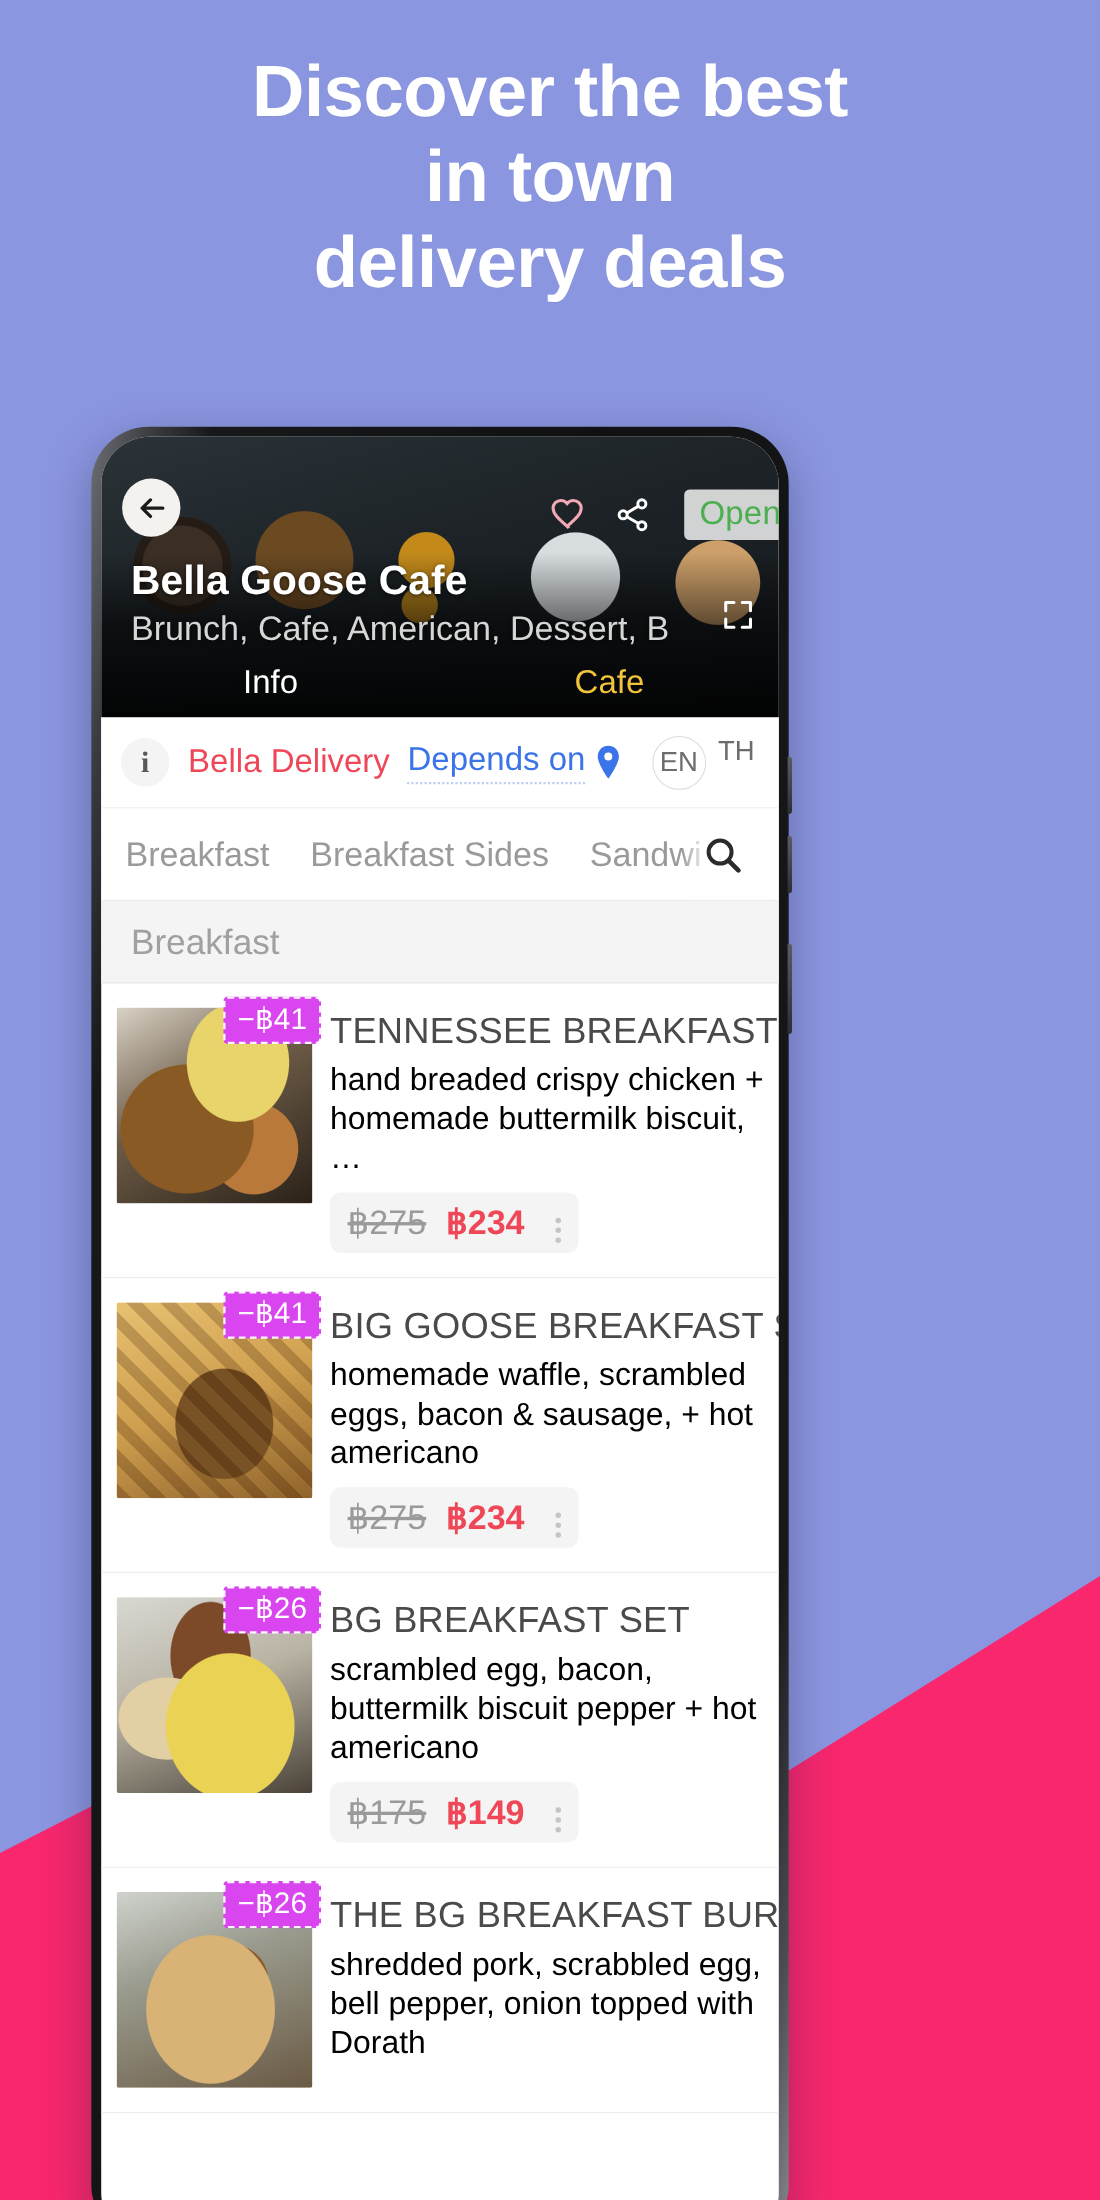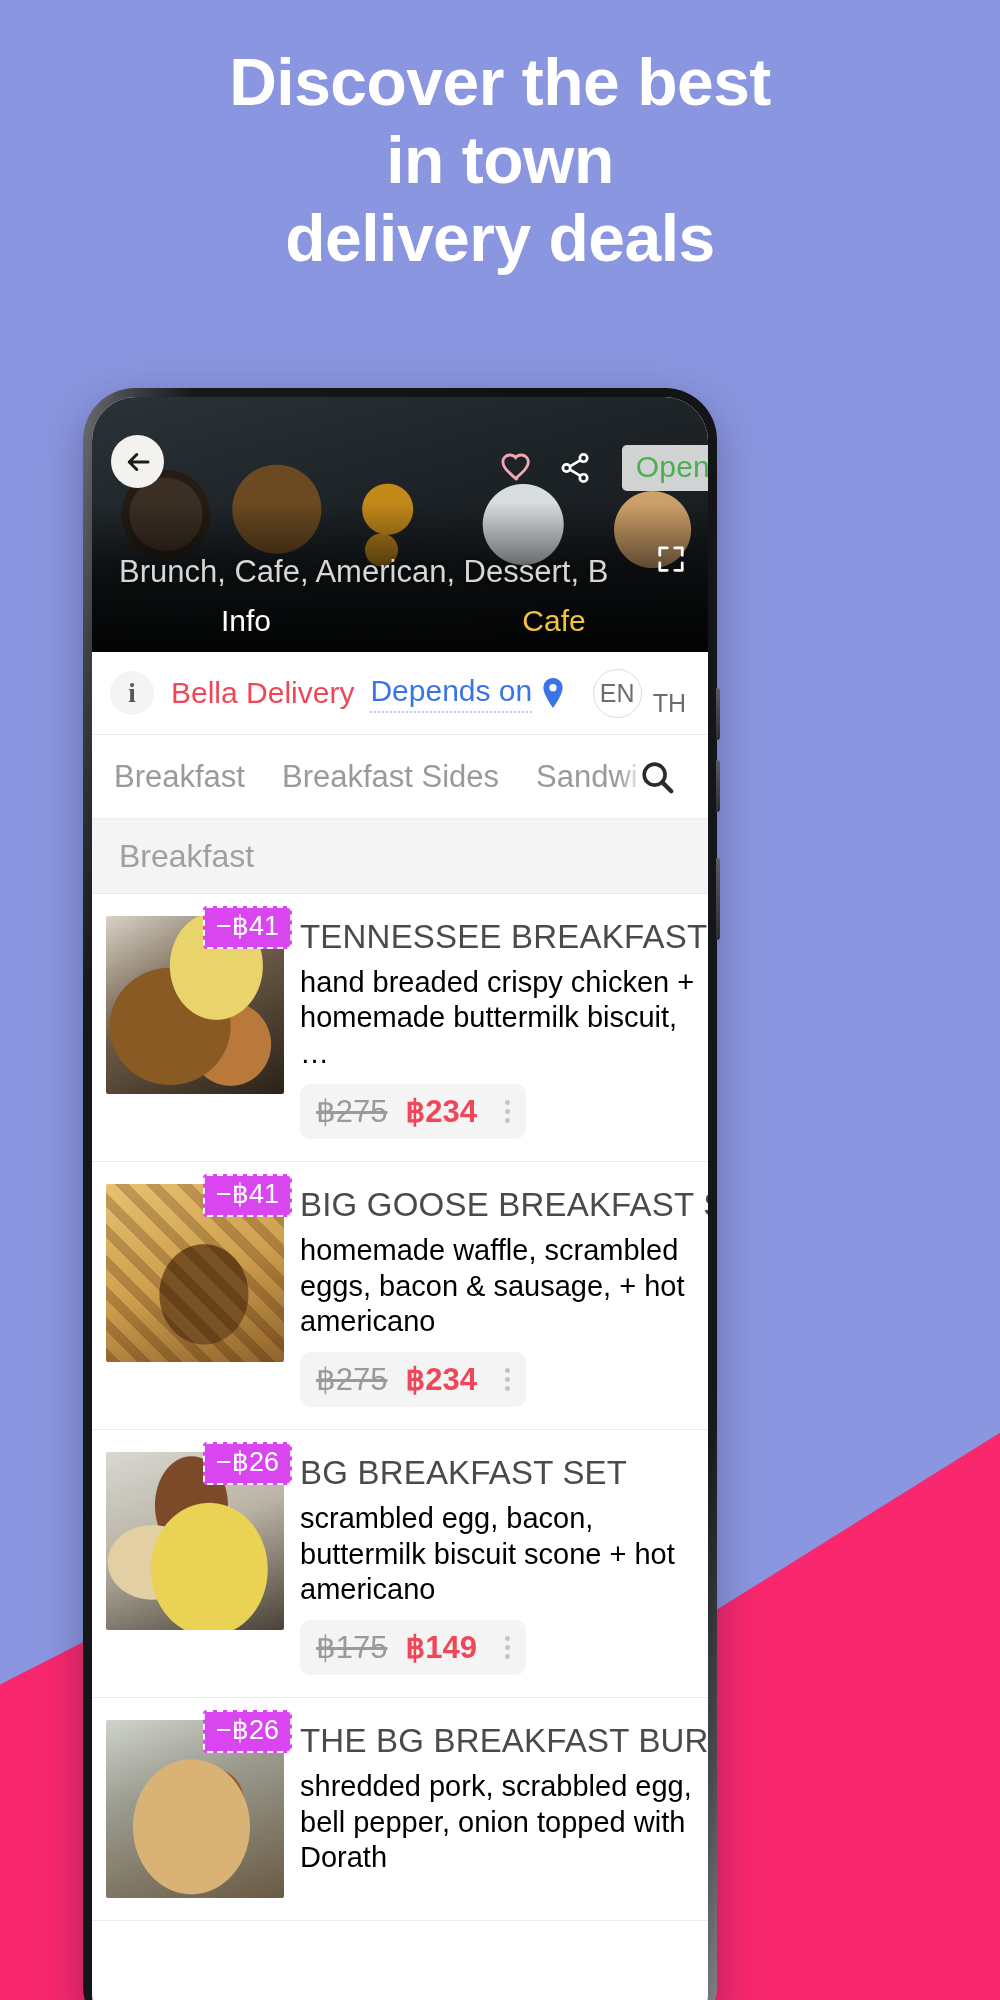--- a/index.html
+++ b/index.html
@@ -136,21 +136,21 @@
     color:#585858; font-size:27px; font-weight:700; font-family:"Liberation Serif",serif;
     flex:none;
   }
   .free-delivery { color:#ef4757; font-size:30px; margin-left:17px; white-space:nowrap; }
   .depends-wrap { display:flex; align-items:center; margin-left:16px; }
   .depends-on {
     color:#3b74e8; font-size:30px; white-space:nowrap;
     border-bottom:2px dotted #b9cdf5; padding-bottom:3px;
   }
   .pin-icon { width:26px; height:32px; margin-left:8px; }
-  .lang-toggle { margin-left:auto; display:flex; align-items:flex-end; gap:11px; }
+  .lang-toggle { margin-left:auto; display:flex; align-items:flex-start; gap:11px; }
   .lang-en {
     width:49px; height:49px; border-radius:50%;
     border:1.5px solid #dcdcdc; color:#6d6d6d; font-size:25px;
     display:flex; align-items:center; justify-content:center;
   }
   .lang-th { color:#6d6d6d; font-size:25px; }
 
   
   .cat-bar {
     height:84px; background:#fff; display:flex; align-items:center;
@@ -183,21 +183,21 @@
     white-space:nowrap; z-index:3;
     line-height:1.15;
   }
   .item-body { flex:1; padding-left:16px; min-width:0; padding-top:2px; }
   .item-title {
     color:#4a4a4a; font-size:33px; letter-spacing:.2px; white-space:nowrap;
     overflow:visible;
   }
   .item-desc { color:#000000; font-size:29px; line-height:1.22; margin-top:9px; }
   .price-pill {
-    display:inline-flex; align-items:center; gap:18px;
+    display:inline-flex; align-items:flex-end; gap:18px;
     background:#f4f4f4; border-radius:10px;
     padding:9px 16px; margin-top:13px;
   }
   .price-old { color:#9a9a9a; font-size:31px; text-decoration:line-through; }
   .price-new { color:#ef4757; font-size:31px; font-weight:700; }
   .kebab { display:flex; flex-direction:column; gap:4px; margin-left:10px; }
   .kebab i { width:5px; height:5px; border-radius:50%; background:#c4c4c4; display:block; }
 
   
   .img-tenn { background:
@@ -256,20 +256,21 @@
             <svg class="share-icon" viewBox="0 0 24 24">
               <circle cx="18" cy="5" r="2.6" fill="none" stroke="#ffffff" stroke-width="1.9"></circle>
               <circle cx="6" cy="12" r="2.6" fill="none" stroke="#ffffff" stroke-width="1.9"></circle>
               <circle cx="18" cy="19" r="2.6" fill="none" stroke="#ffffff" stroke-width="1.9"></circle>
               <path d="M8.4 10.8l7.2-4.2M8.4 13.2l7.2 4.2" stroke="#ffffff" stroke-width="1.9" fill="none"></path>
             </svg>
             <div class="open-badge">Open</div>
           </div>
 
           <div class="hero-text">
+            <div class="rest-name">Bella Goose Cafe</div>
             <div class="rest-cats">Brunch, Cafe, American, Dessert, B</div>
           </div>
 
           <svg class="fullscreen-icon" viewBox="0 0 24 24">
             <path d="M3 9V3h6M21 9V3h-6M3 15v6h6M21 15v6h-6" fill="none" stroke="#ffffff" stroke-width="2.2" stroke-linecap="round" stroke-linejoin="round"></path>
           </svg>
 
           <div class="hero-tabs">
             <div class="hero-tab info">Info</div>
             <div class="hero-tab menu">Cafe</div>
@@ -346,21 +347,21 @@
           </div>
         </div>
 
         <div class="menu-item">
           <div class="thumb-wrap">
             <div class="thumb img-bgset"></div>
             <div class="discount-badge">−฿26</div>
           </div>
           <div class="item-body">
             <div class="item-title">BG BREAKFAST SET</div>
-            <div class="item-desc">scrambled egg, bacon, buttermilk biscuit scone + hot americano</div>
+            <div class="item-desc">scrambled egg, bacon, buttermilk biscuit pepper + hot americano</div>
             <div class="price-pill">
               <span class="price-old">฿175</span>
               <span class="price-new">฿149</span>
               <span class="kebab">
                   <i></i>
                   <i></i>
                   <i></i>
                 </span>
             </div>
           </div>

